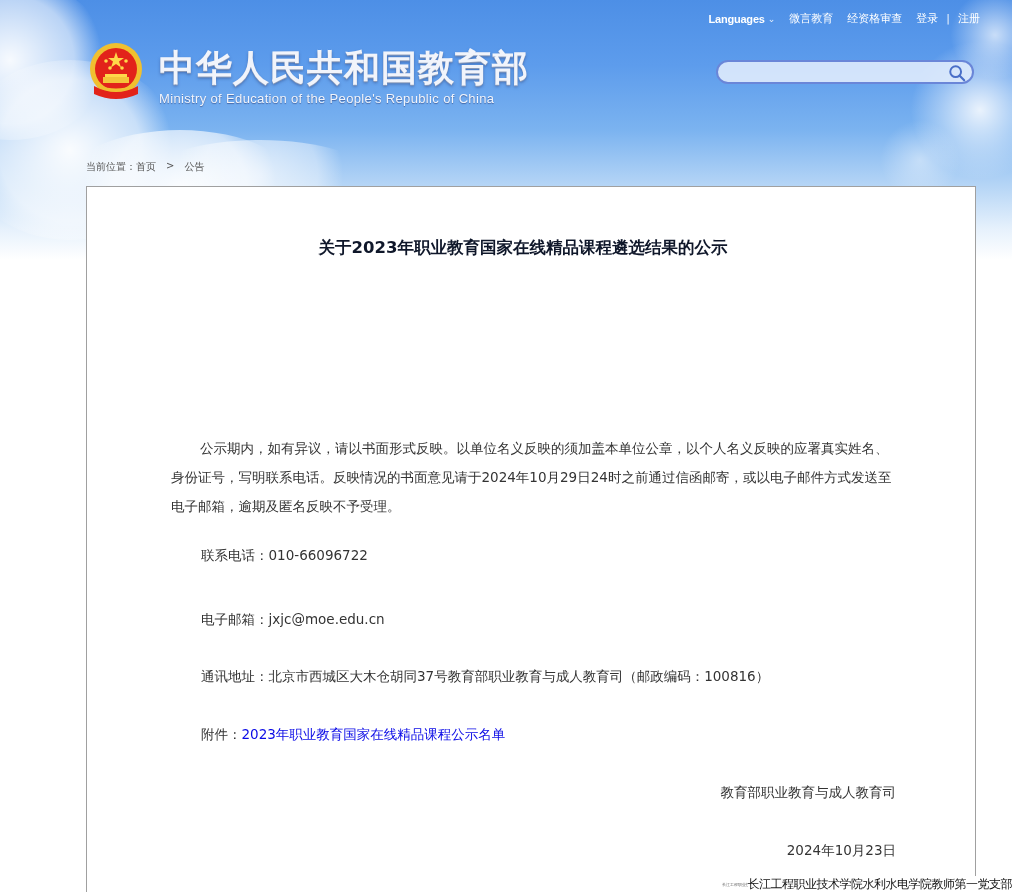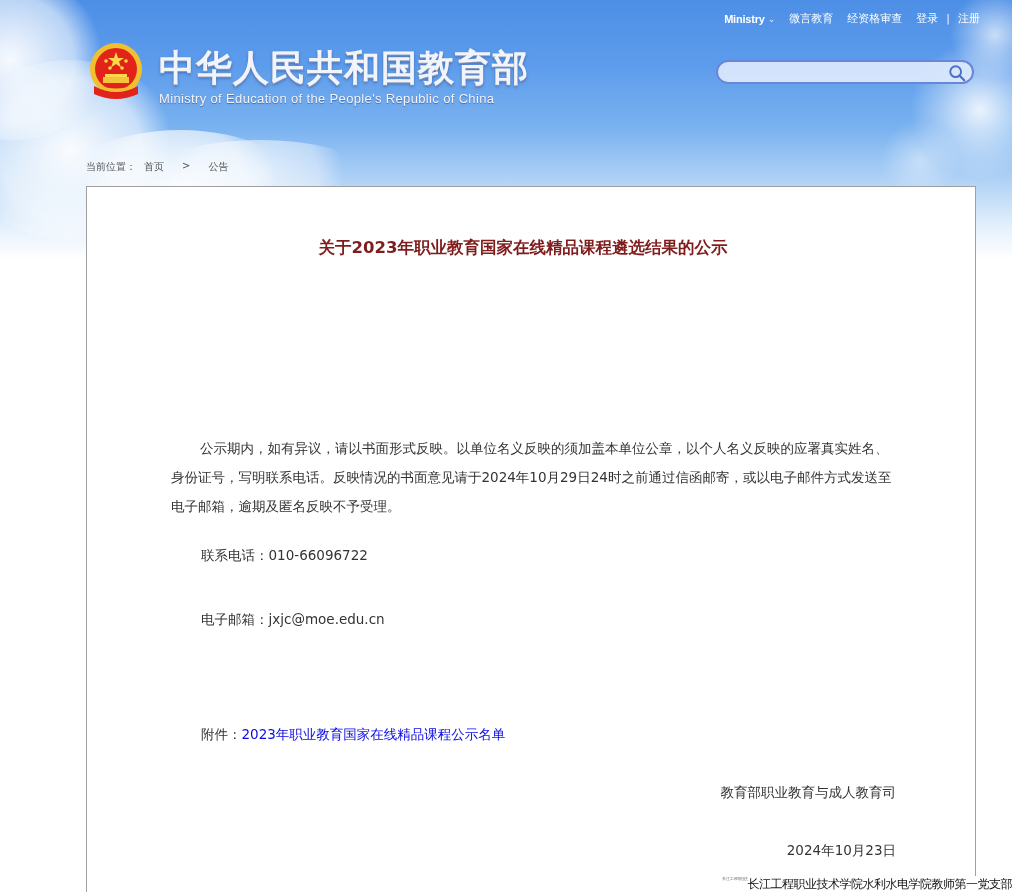--- a/index.html
+++ b/index.html
@@ -37,41 +37,41 @@
     text-shadow: 0 1px 0 #8a9ab8, 0 2px 3px rgba(40,60,120,0.5);
     font-family: Liberation Mono, monospace;
   }
   .logo-en {
     position: absolute; left: 159px; top: 91px; font-size: 13px; color: #f1f4fb;
     font-family: "Liberation Sans", sans-serif; letter-spacing: 0.35px;
     text-shadow: 0 1px 1px rgba(40,60,120,0.6);
   }
   .breadcrumb {
     position: absolute; left: 86px; top: 160px; font-size: 10px; color: #555;
-    display: flex; gap: 8px;
+    display: flex; gap: 0;
   }
   .breadcrumb .gt { margin: 0 10px; }
   .content {
     position: absolute; left: 86px; top: 186px; width: 890px; height: 720px;
     background: #ffffff; border: 1px solid #a0a0a0; box-sizing: border-box;
   }
   .title {
     position: absolute; left: 0; right: 16px; top: 50px; text-align: center;
-    font-size: 16.5px; font-weight: bold; color: #7f1d1d;
+    font-size: 16.5px; font-weight: bold; color: #0f172a;
   }
   .para {
     position: absolute; left: 84px; width: 722px; font-size: 13.5px; line-height: 29px;
     color: #333333; text-indent: 29px; margin: 0;
   }
   .line { position: absolute; left: 114px; font-size: 13.5px; color: #333333; white-space: nowrap; }
   .link { color: #0a0ae6; text-decoration: none; cursor: pointer; text-align: right; }
   .sign { position: absolute; right: 79px; font-size: 13.5px; color: #333333; white-space: nowrap; }
   .overlay-bar {
     position: absolute; left: 722px; top: 876px; width: 290px; height: 16px;
-    display: flex; background: #ffffff;
+    display: flex; align-items: center; background: #ffffff;
   }
   .overlay-small { font-size: 4px; color: #666; width: 52px; overflow: hidden; white-space: nowrap; }
   .overlay-text { font-size: 12px; color: #111; white-space: nowrap; letter-spacing: -0.5px; }
 </style>
 </head>
 <body>
 
 <div class="banner">
   <div class="cloud" style="left:-90px;top:-20px;width:200px;height:160px;"></div>
   <div class="cloud" style="left:-40px;top:60px;width:220px;height:180px;"></div>
@@ -91,21 +91,21 @@
     <circle cx="34" cy="26" r="1.8" fill="#ffd84a"></circle>
     <rect x="17" y="32" width="22" height="3" fill="#ffd84a"></rect>
     <rect x="15" y="35" width="26" height="6" fill="#f4c53a"></rect>
     <path d="M6 44 Q28 56 50 44 L50 52 Q28 62 6 52 Z" fill="#e2231a"></path>
     <path d="M10 44 Q28 52 46 44" stroke="#f0c030" stroke-width="3" fill="none"></path>
   </svg>
   <div class="logo-cn">中华人民共和国教育部</div>
   <div class="logo-en">Ministry of Education of the People's Republic of China</div>
 
   <div class="topnav">
-    <span class="lang">Ministry</span>
+    <span class="lang">Languages</span>
     <span class="chev">⌄</span>
     <span class="item">微言教育</span>
     <span class="item">经资格审查</span>
     <span class="item">登录</span>
     <span class="sep">|</span>
     <span>注册</span>
   </div>
 
   <div class="search" placeholder="">
     <svg class="search-icon" viewBox="0 0 20 20">
@@ -126,20 +126,23 @@
   <div class="title">关于2023年职业教育国家在线精品课程遴选结果的公示</div>
 
   <p class="para" style="top:247px;">公示期内，如有异议，请以书面形式反映。以单位名义反映的须加盖本单位公章，以个人名义反映的应署真实姓名、身份证号，写明联系电话。反映情况的书面意见请于2024年10月29日24时之前通过信函邮寄，或以电子邮件方式发送至电子邮箱，逾期及匿名反映不予受理。</p>
 
   <div class="line" style="top:360px;">
     <span>联系电话：</span><span>010-66096722</span>
   </div>
   <div class="line" style="top:424px;">
     <span>电子邮箱：</span><span>jxjc@moe.edu.cn</span>
   </div>
+  <div class="line" style="top:481px;">
+    <span>通讯地址：</span><span>北京市西城区大木仓胡同37号教育部职业教育与成人教育司（邮政编码：100816）</span>
+  </div>
   <div class="line" style="top:539px;">
     <span>附件：</span><a class="link">2023年职业教育国家在线精品课程公示名单</a>
   </div>
 
   <div class="sign" style="top:597px;">教育部职业教育与成人教育司</div>
   <div class="sign" style="top:655px;">2024年10月23日</div>
 </div>
 
 <div class="overlay-bar">
   <span class="overlay-small">长江工程职业技术学院水利水电学院</span>

